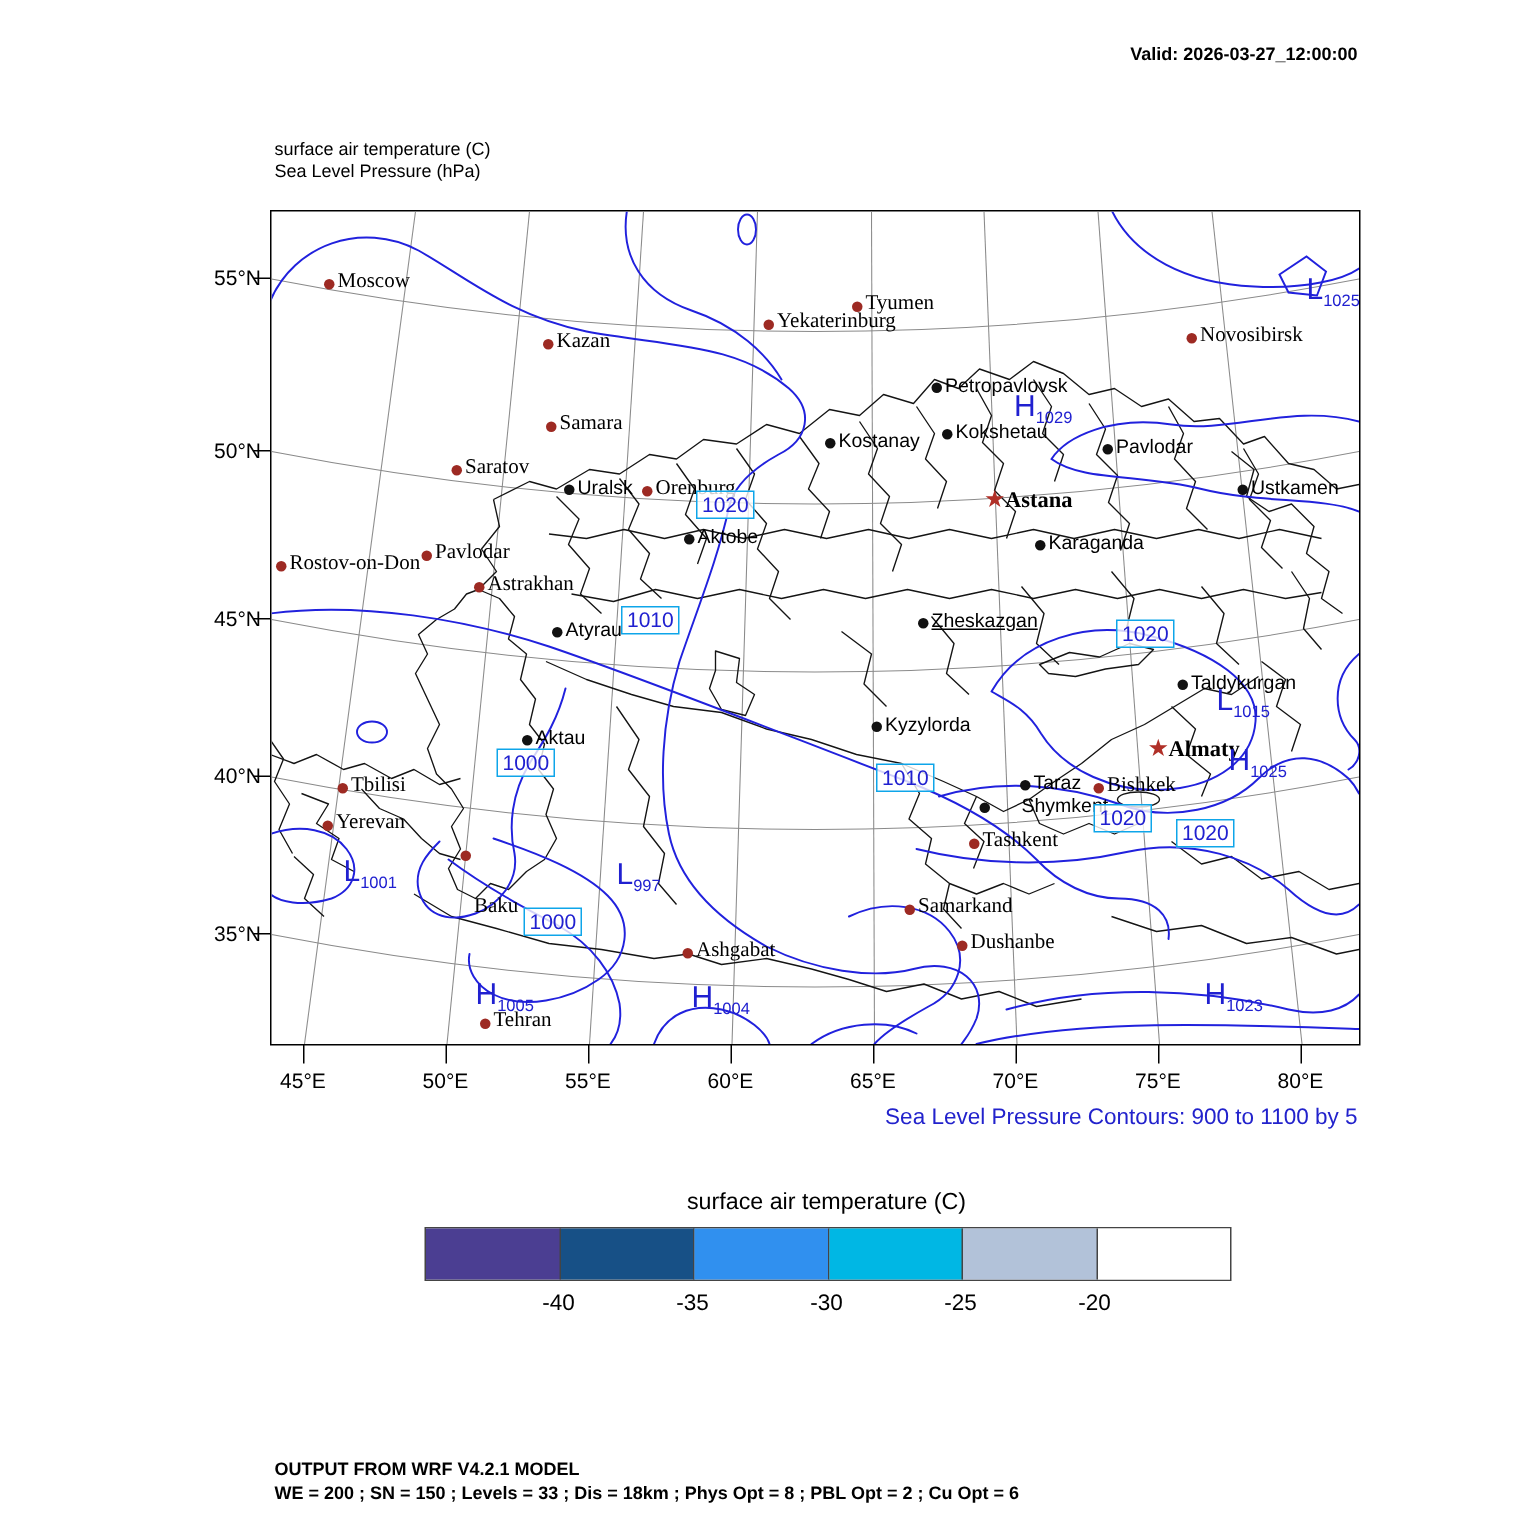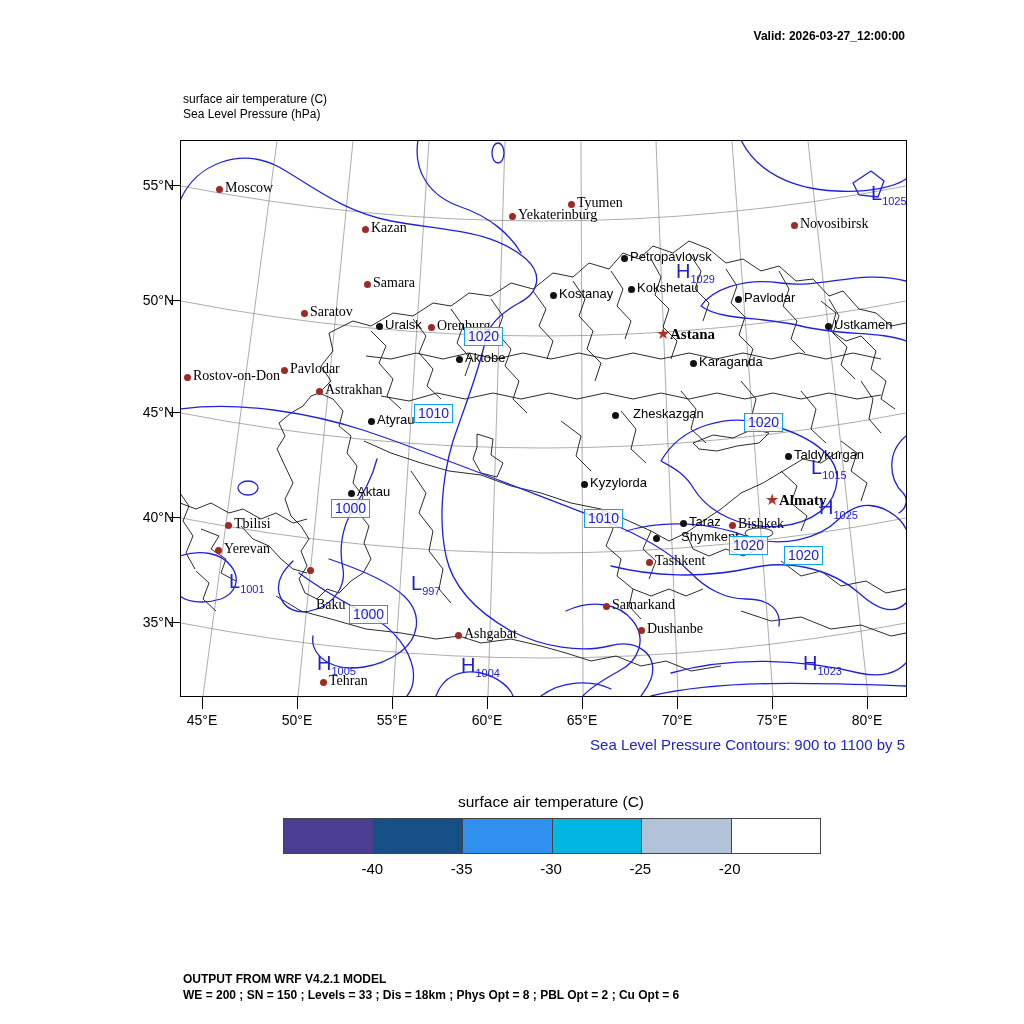--- a/index.html
+++ b/index.html
@@ -179,21 +179,21 @@
         <div class="citylabel sans" style="left: 518px; top: 213px;">Karaganda</div>
         <div class="dot red-dot" style="left: 3px; top: 233px;"></div>
         <div class="citylabel serif" style="left: 12px; top: 227px;">Rostov-on-Don</div>
         <div class="dot red-dot" style="left: 100px; top: 226px;"></div>
         <div class="citylabel serif" style="left: 109px; top: 220px;">Pavlodar</div>
         <div class="dot red-dot" style="left: 135px; top: 247px;"></div>
         <div class="citylabel serif" style="left: 144px; top: 241px;">Astrakhan</div>
         <div class="dot black-dot" style="left: 187px; top: 277px;"></div>
         <div class="citylabel sans" style="left: 196px; top: 271px;">Atyrau</div>
         <div class="dot black-dot" style="left: 431px; top: 271px;"></div>
-        <div class="citylabel sans" style="left: 452px; top: 265px;">Zheskazgan</div>
+        <div class="citylabel sans" style="left: 440px; top: 265px; text-decoration: underline;">Zheskazgan</div>
         <div class="dot black-dot" style="left: 604px; top: 312px;"></div>
         <div class="citylabel sans" style="left: 613px; top: 306px;">Taldykurgan</div>
         <div class="dot black-dot" style="left: 167px; top: 349px;"></div>
         <div class="citylabel sans" style="left: 176px; top: 343px;">Aktau</div>
         <div class="dot black-dot" style="left: 400px; top: 340px;"></div>
         <div class="citylabel sans" style="left: 409px; top: 334px;">Kyzylorda</div>
         <div class="star" style="left: 584px; top: 351px;">★</div>
         <div class="citylabel capital" style="left: 598px; top: 351px;">Almaty</div>
         <div class="dot red-dot" style="left: 44px; top: 381px;"></div>
         <div class="citylabel serif" style="left: 53px; top: 375px;">Tbilisi</div>

